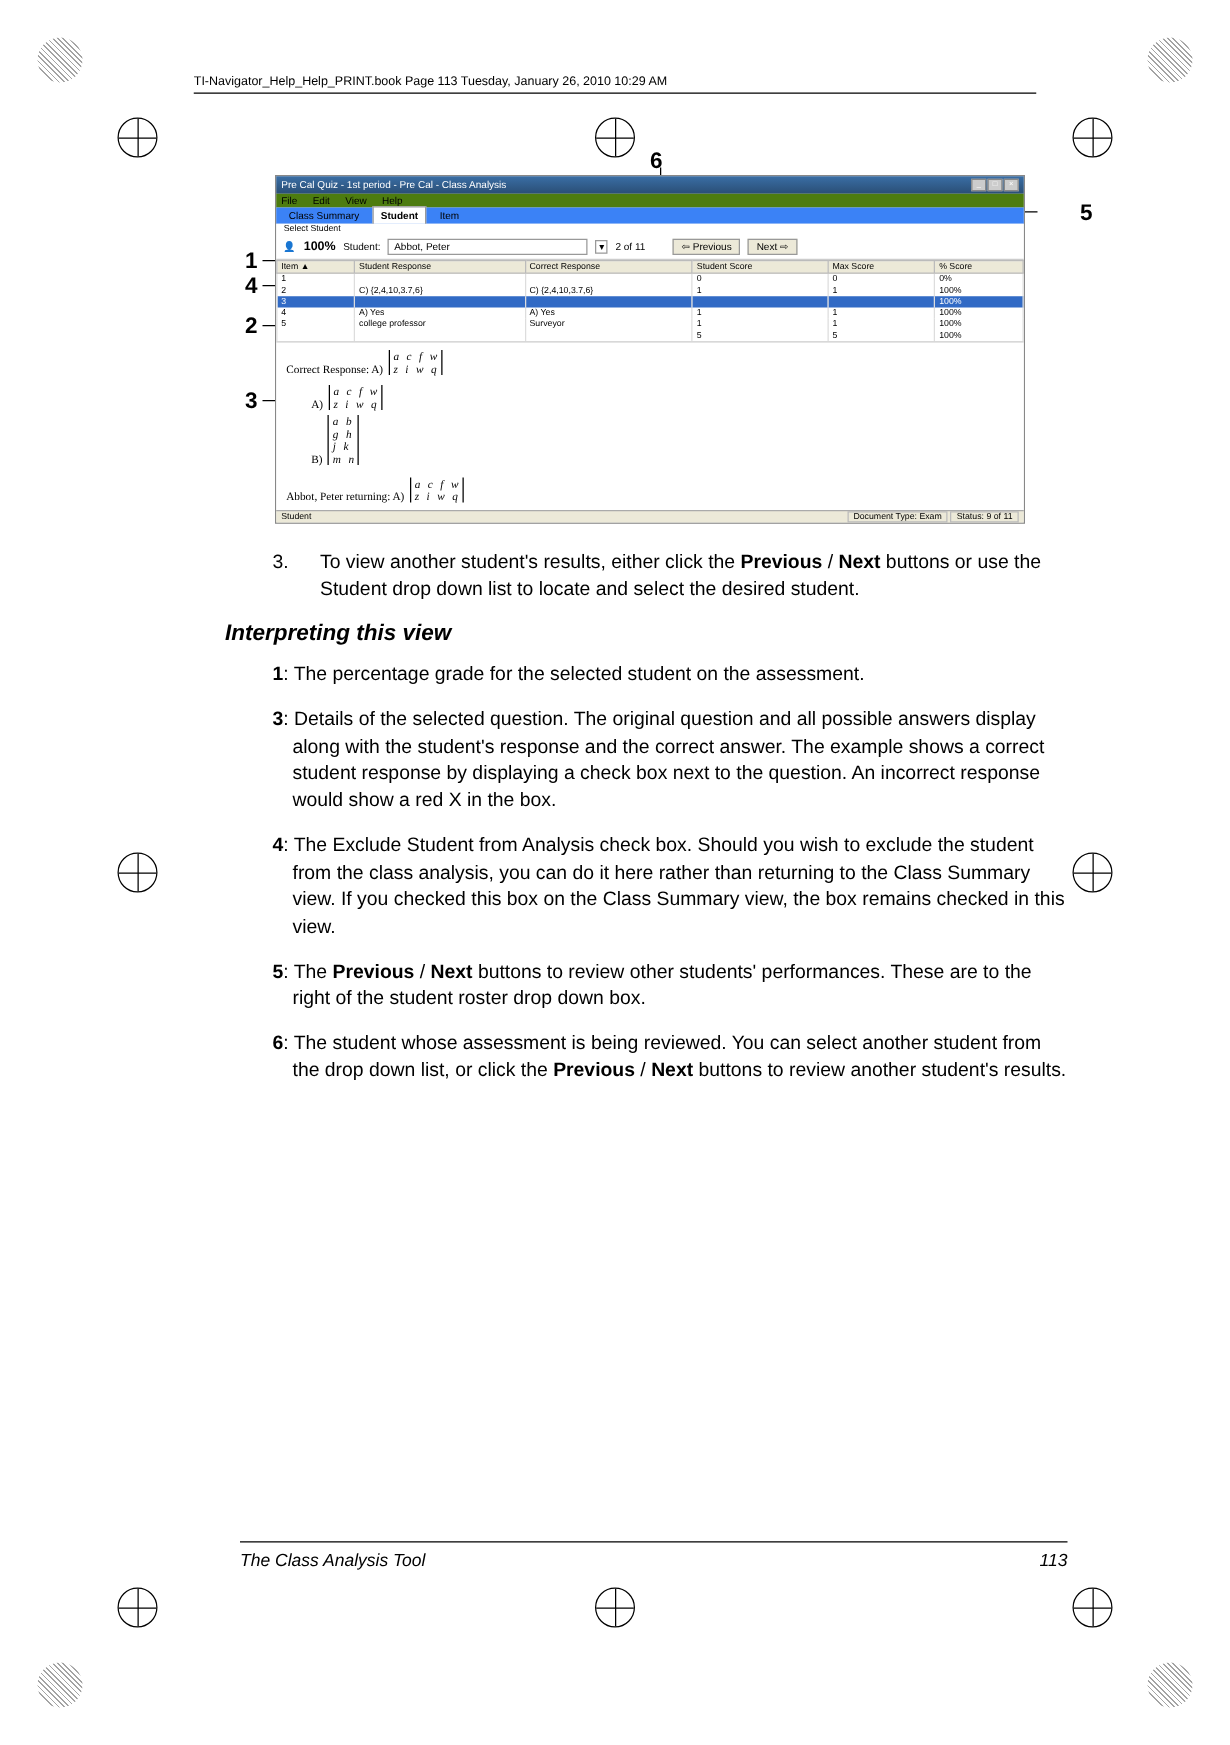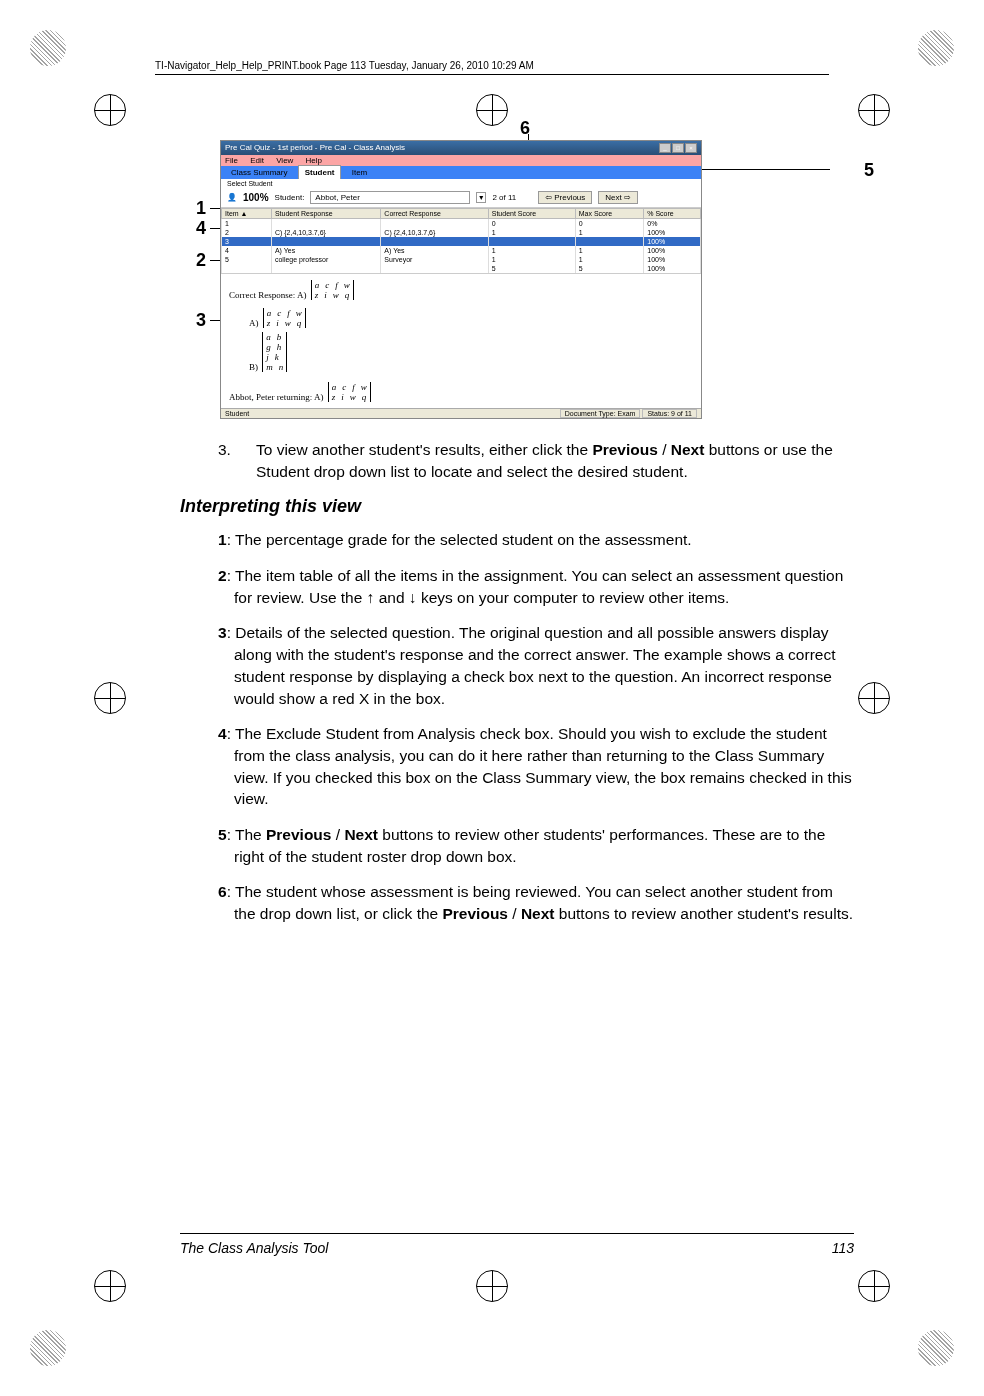--- a/index.html
+++ b/index.html
@@ -86,34 +86,34 @@
   }
   .screenshot {
     position: relative;
     margin-left: 40px;
     margin-bottom: 20px;
   }
   .app-window {
     border: 1px solid #888;
     background: #f0f0f0;
     font-size: 8px;
-    width: 482px;
+    width: 600px;
     position: relative;
   }
   .title-bar {
     background: linear-gradient(#3a6ea5,#2a4e75);
     color: #fff;
     padding: 2px 4px;
     display: flex;
     justify-content: space-between;
     font-size: 8px;
   }
   .win-btns { display: flex; gap: 1px; }
   .win-btn { width: 12px; height: 10px; background: #ccc; border: 1px solid #888; font-size: 6px; text-align: center; line-height: 8px; }
-  .menu-bar { background: #fca5a5; padding: 1px 4px; font-size: 8px; }
+  .menu-bar { background: #4d7c0f; padding: 1px 4px; font-size: 8px; }
   .menu-bar span { margin-right: 10px; }
   .toolbar { background: #ece9d8; padding: 2px 4px; border-bottom: 1px solid #aaa; font-size: 8px; display: flex; gap: 4px; align-items: center; }
   .tb-btn { padding: 1px 3px; }
   .tabs { background: #3b82f6; padding: 2px 4px; font-size: 8px; }
   .tabs span { padding: 2px 6px; margin-right: 2px; }
   .tabs .active { background: #fff; border: 1px solid #999; border-bottom: none; font-weight: bold; }
   .student-row { background: #fff; padding: 3px 6px; display: flex; align-items: center; gap: 6px; font-size: 8px; border-bottom: 1px solid #ccc; }
   .pct { font-weight: bold; font-size: 10px; }
   .sel-input { border: 1px solid #999; padding: 1px 4px; flex: 0 0 160px; background: #fff; }
   .nav-btn { border: 1px solid #999; padding: 1px 6px; background: #ece9d8; }
@@ -160,21 +160,21 @@
     font-size: 15.5px;
     line-height: 1.4;
     text-indent: -16px;
     padding-left: 16px;
   }
   .defn b.num { font-weight: bold; }
 
   .footer {
     position: absolute;
     bottom: 0;
-    left: 0;
+    left: 12px;
     right: 0;
     border-top: 1px solid #000;
     padding-top: 6px;
     display: flex;
     justify-content: space-between;
     font-style: italic;
     font-size: 14px;
   }
 </style>
 </head>
@@ -397,21 +397,20 @@
   <div class="step">
     <div class="step-num">3.</div>
     <div class="step-body">
       <span>To view another student's results, either click the </span><b>Previous</b><span> / </span><b>Next</b><span> buttons or use the Student drop down list to locate and select the desired student.</span>
     </div>
   </div>
 
   <div class="section-h">Interpreting this view</div>
 
   <div class="defn"><b class="num">1</b><span>: The percentage grade for the selected student on the assessment.</span></div>
-  <div class="defn"><b class="num">2</b><span>: The item table of all the items in the assignment. You can select an assessment question for review. Use the ↑ and ↓ keys on your computer to review other items.</span></div>
   <div class="defn"><b class="num">3</b><span>: Details of the selected question. The original question and all possible answers display along with the student's response and the correct answer. The example shows a correct student response by displaying a check box next to the question. An incorrect response would show a red X in the box.</span></div>
   <div class="defn"><b class="num">4</b><span>: The Exclude Student from Analysis check box. Should you wish to exclude the student from the class analysis, you can do it here rather than returning to the Class Summary view. If you checked this box on the Class Summary view, the box remains checked in this view.</span></div>
   <div class="defn"><b class="num">5</b><span>: The </span><b>Previous</b><span> / </span><b>Next</b><span> buttons to review other students' performances. These are to the right of the student roster drop down box.</span></div>
   <div class="defn"><b class="num">6</b><span>: The student whose assessment is being reviewed. You can select another student from the drop down list, or click the </span><b>Previous</b><span> / </span><b>Next</b><span> buttons to review another student's results.</span></div>
 
   <div class="footer">
     <span>The Class Analysis Tool</span>
     <span>113</span>
   </div>
 </div>

